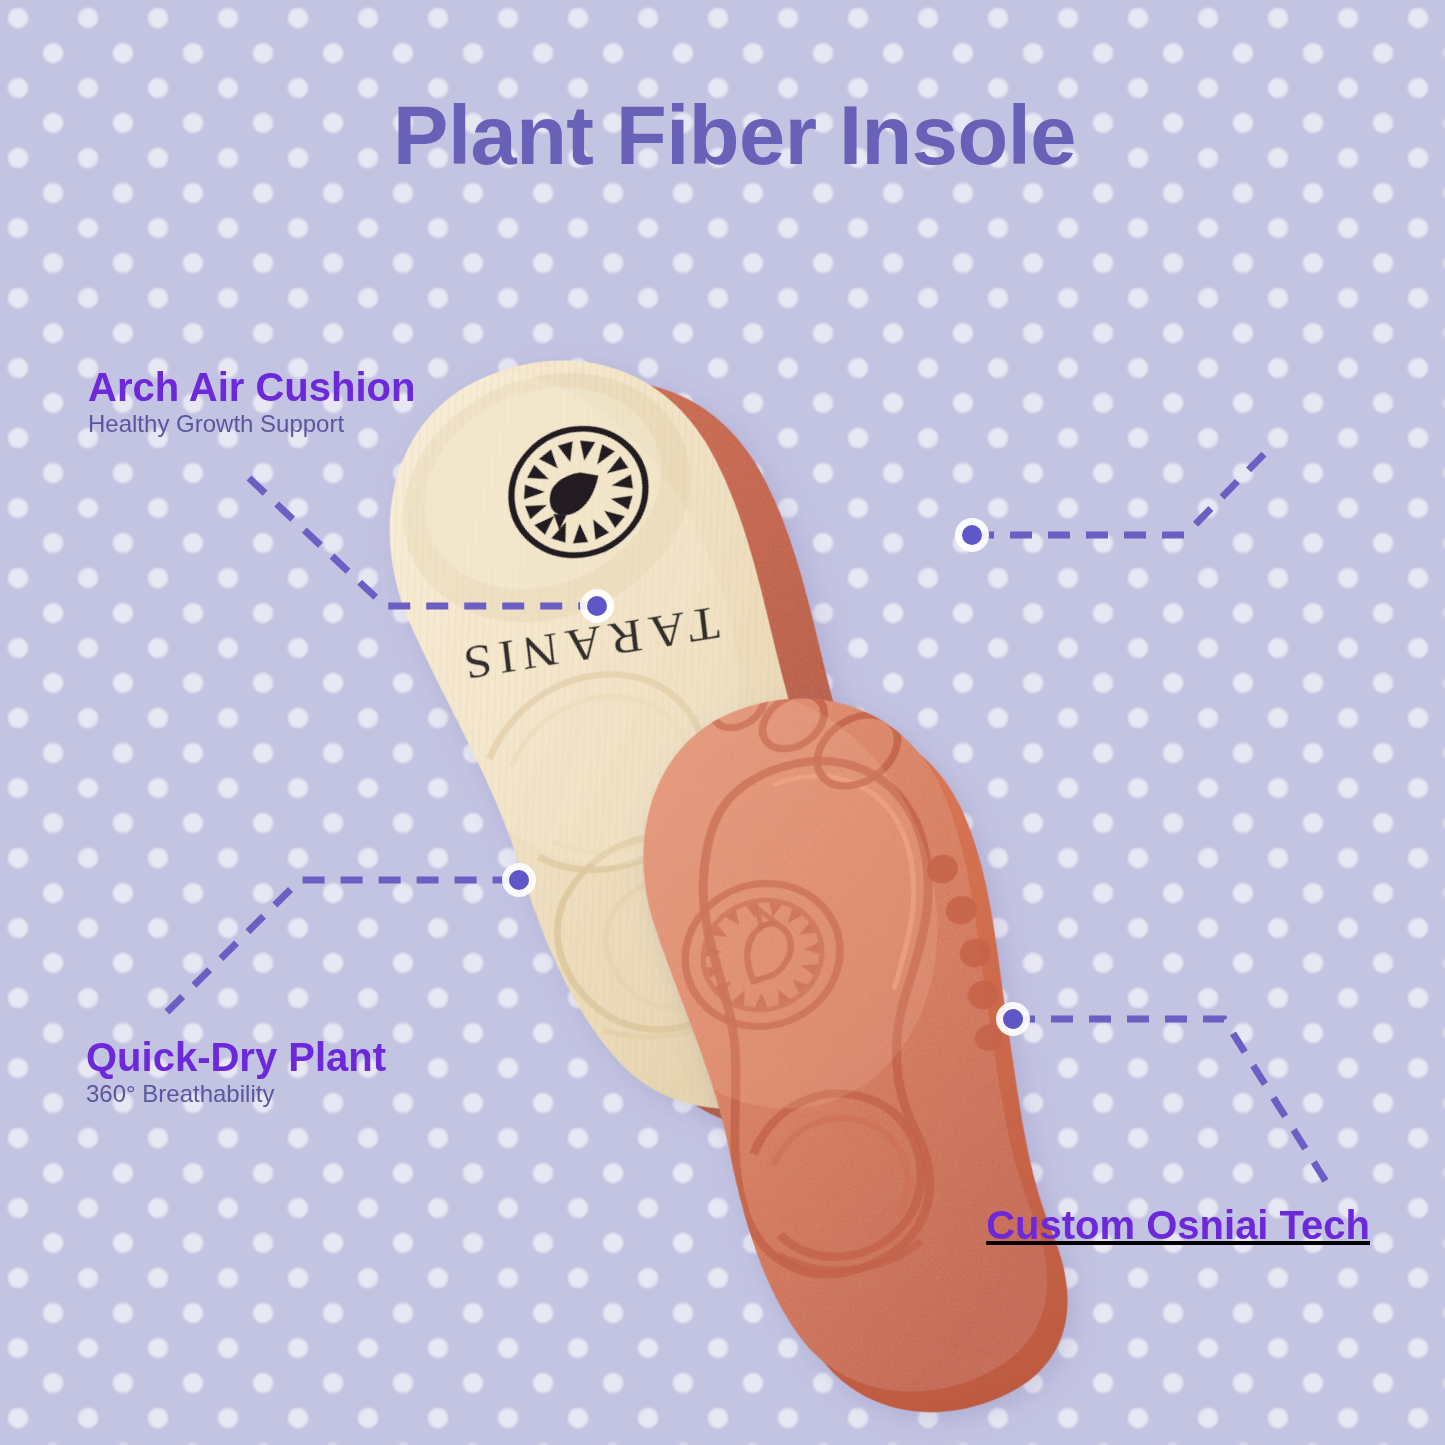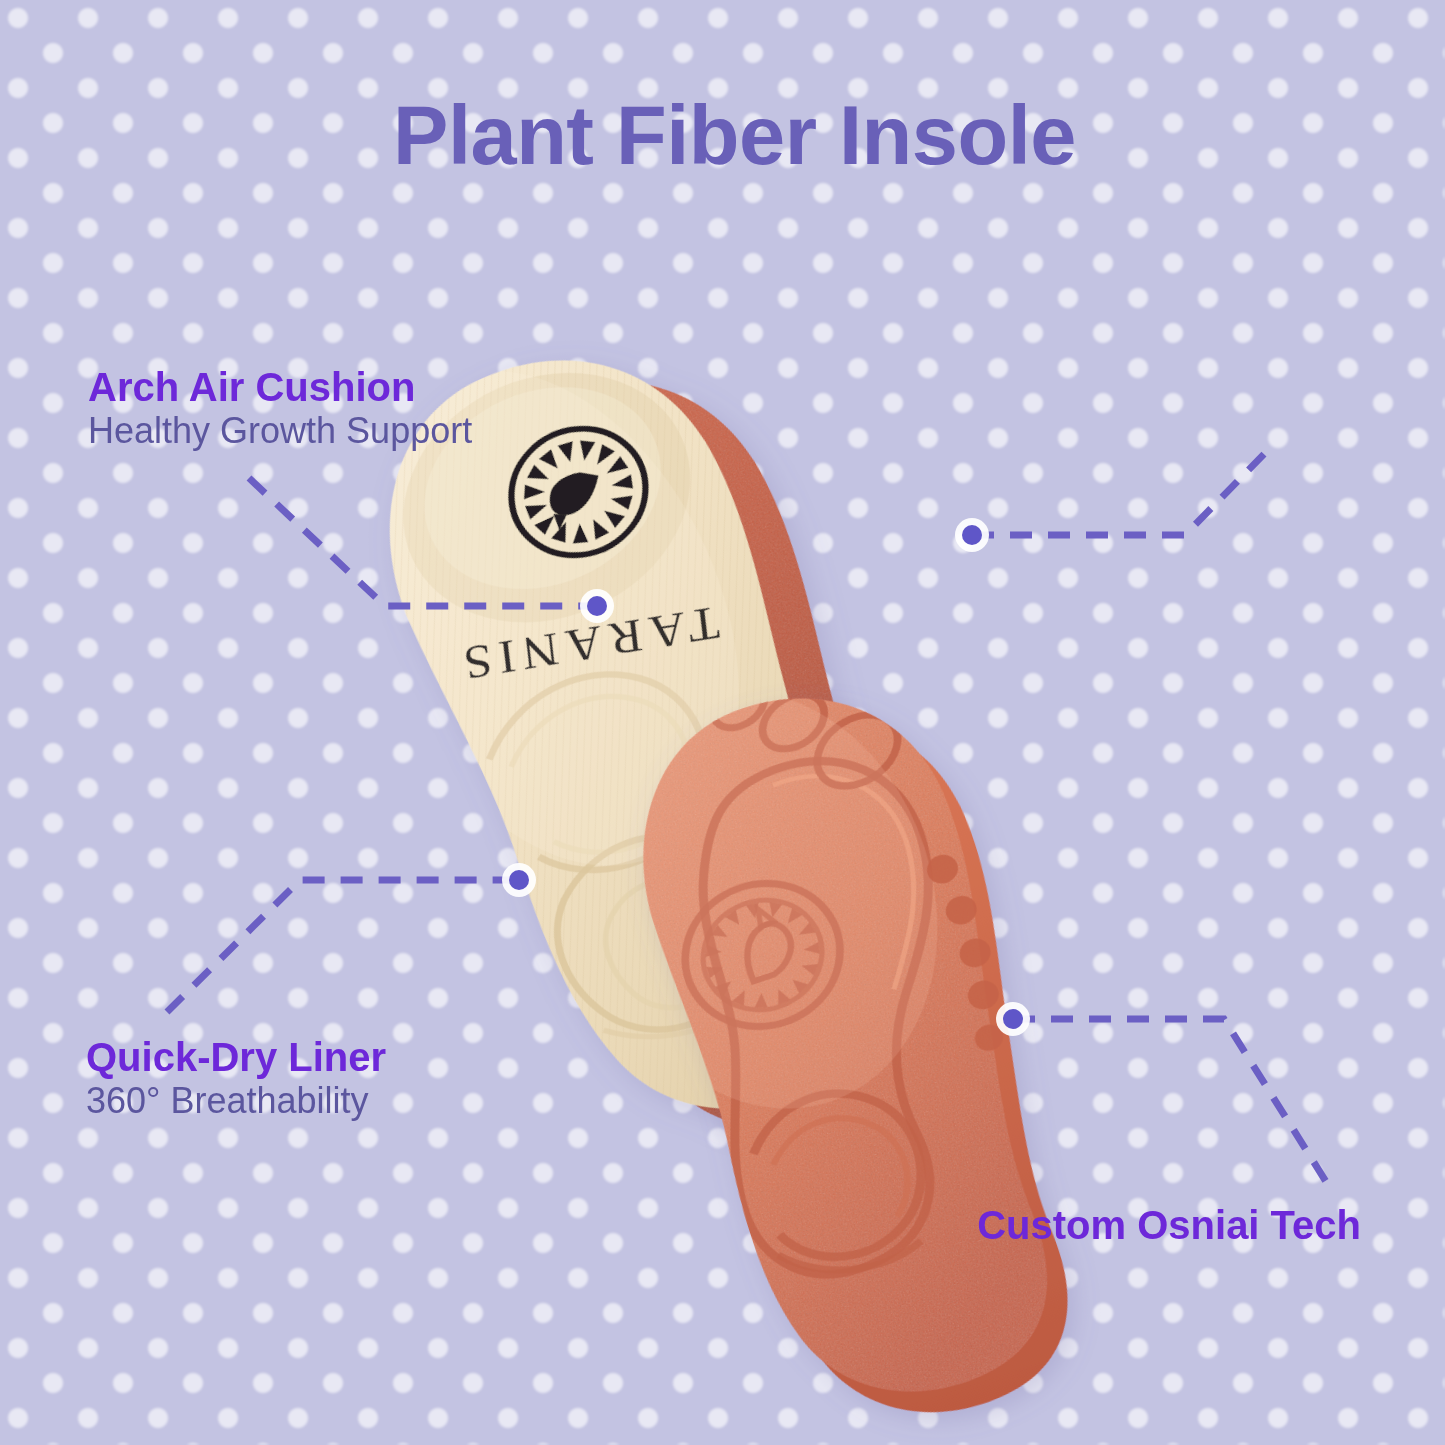--- a/index.html
+++ b/index.html
@@ -53,33 +53,33 @@
     position: absolute;
     white-space: nowrap;
   }
   .callout .head {
     font-size: 40px;
     font-weight: bold;
     color: #6d28d9;
     line-height: 1.06;
   }
   .callout .sub {
-    font-size: 36px;
+    font-size: 24px;
     font-weight: normal;
     color: #5b569e;
     line-height: 1.12;
     margin-top: 3px;
   }
   .callout.right-align { text-align: right; }
   .callout.left-align  { text-align: left; }
 
   #callout-arch       { left: 88px;  top: 366px; }
   #callout-heel       { right: 85px; top: 358px; }
   #callout-quickdry   { left: 86px;  top: 1036px; }
-  #callout-osniai     { right: 84px; top: 1204px; }
+  #callout-osniai     { right: 75px; top: 1204px; text-decoration: underline; }
 
   
   svg.layer {
     position: absolute;
     left: 0; top: 0;
     width: 1445px;
     height: 1445px;
     overflow: visible;
   }
   svg.layer.connectors { pointer-events: none; }
@@ -393,21 +393,21 @@
     </g>
   </svg>
 
   <div class="callout left-align" id="callout-arch">
     <div class="head">Arch Air Cushion</div>
     <div class="sub">Healthy Growth Support</div>
   </div>
 
 
   <div class="callout left-align" id="callout-quickdry">
-    <div class="head">Quick-Dry Liner</div>
+    <div class="head">Quick-Dry Plant</div>
     <div class="sub">360° Breathability</div>
   </div>
 
   <div class="callout right-align" id="callout-osniai">
     <div class="head">Custom Osniai Tech</div>
   </div>
 
 </div>
 
 </body></html>

